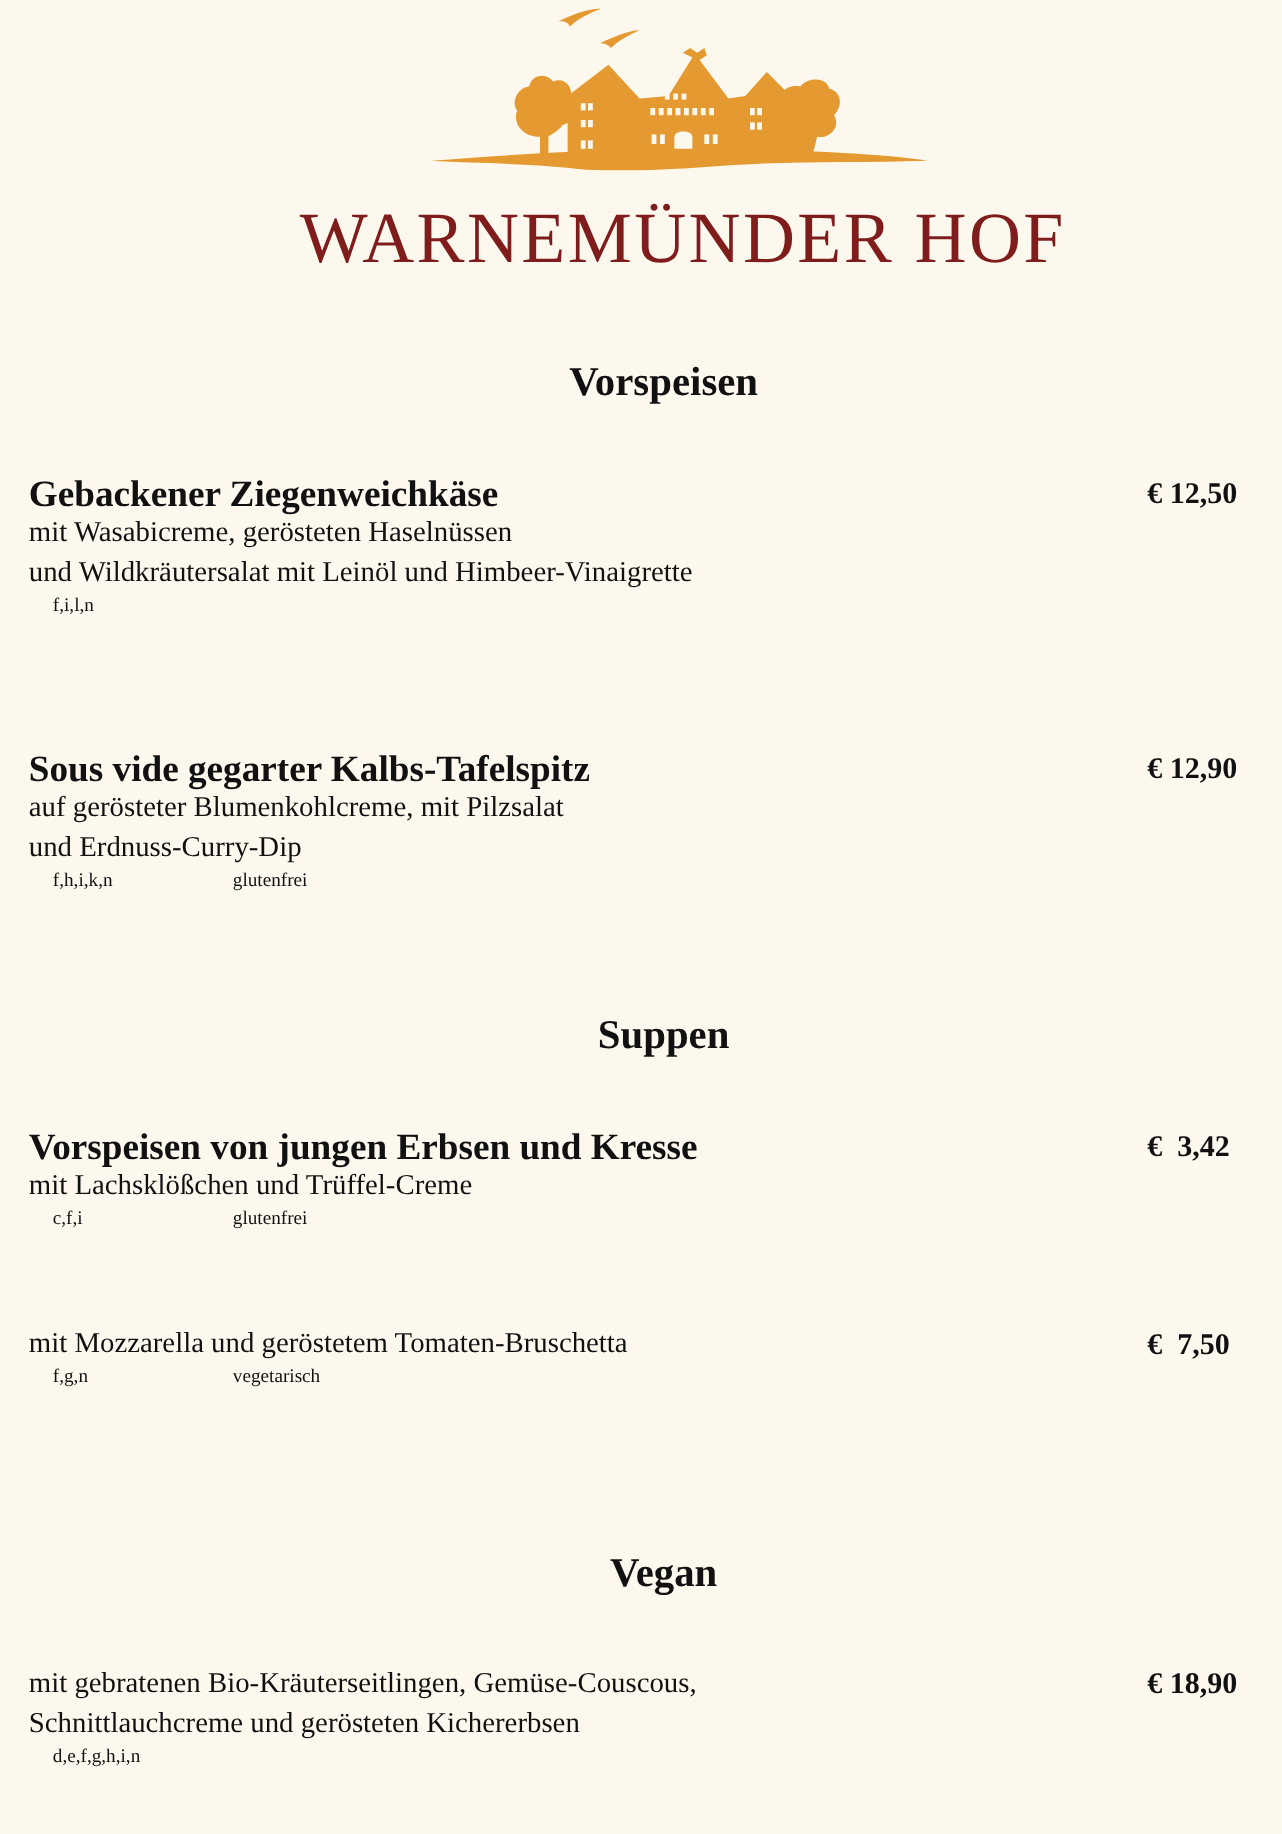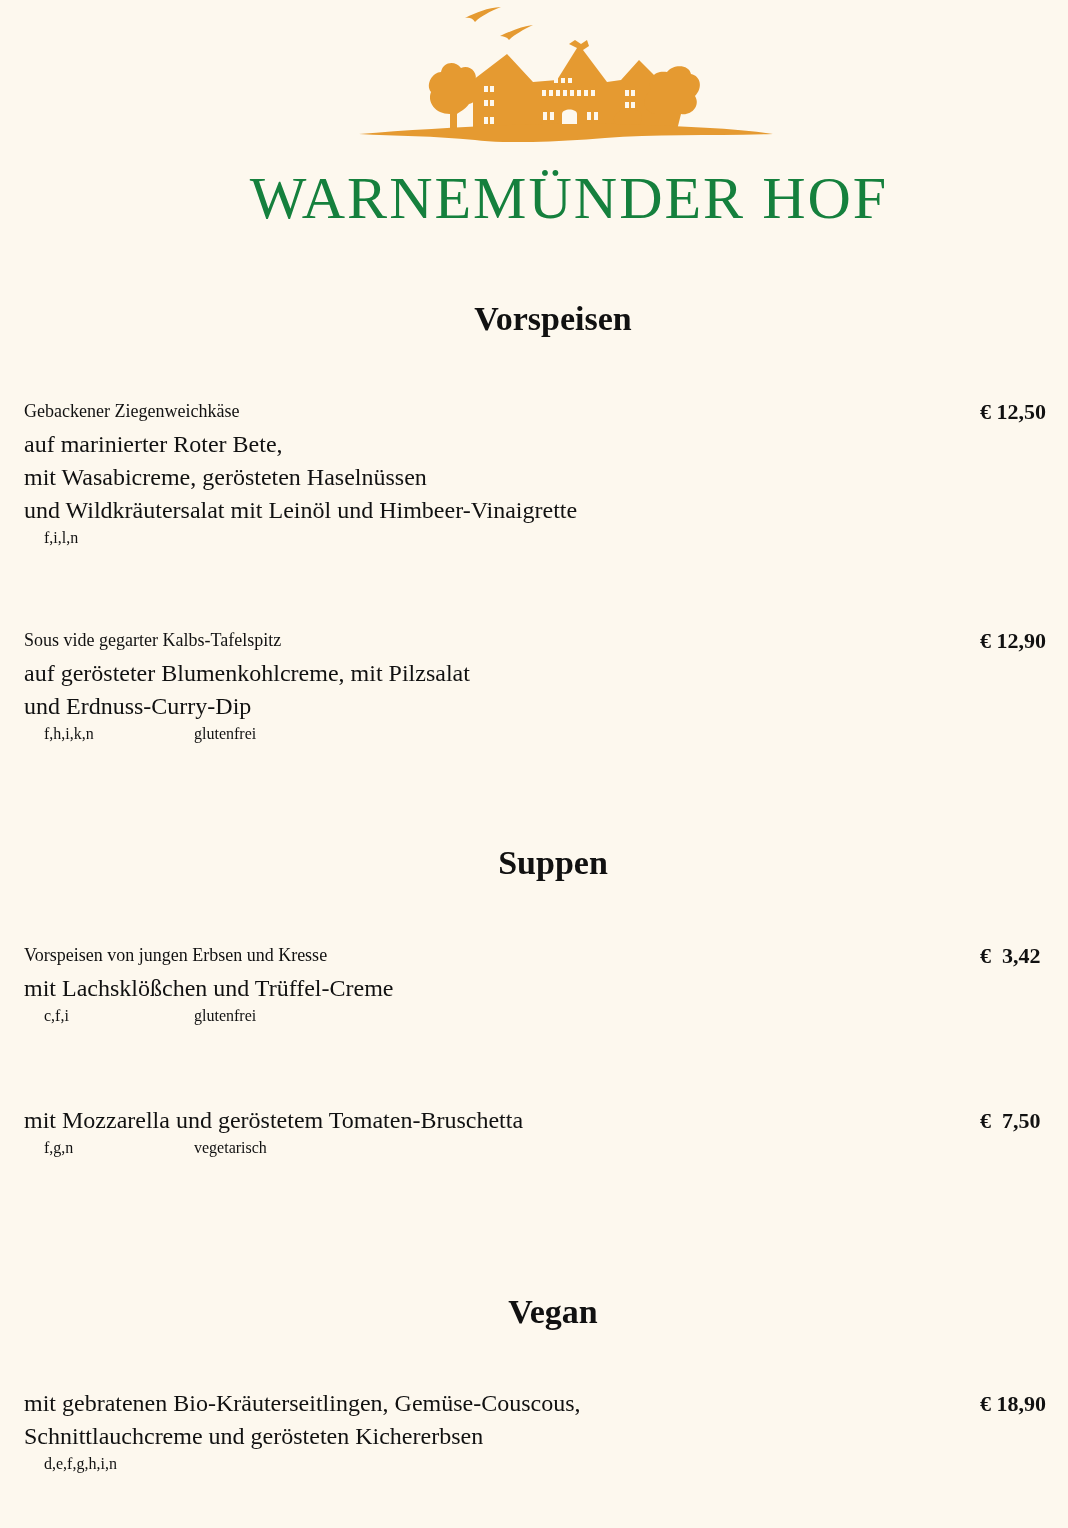--- a/index.html
+++ b/index.html
@@ -24,21 +24,21 @@
     }
     .brand {
       position: absolute;
       left: 0;
       width: 1068px;
       top: 168px;
       text-align: center;
       font-family: "Liberation Serif", serif;
       font-size: 60px;
       letter-spacing: 2px;
-      color: #15803d;
+      color: #7f1d1d;
       line-height: 1;
       padding-left: 70px;
       box-sizing: border-box;
     }
     .section-title {
       position: absolute;
       left: 0;
       width: 1068px;
       padding-left: 38px;
       box-sizing: border-box;
@@ -46,22 +46,22 @@
       font-weight: bold;
       font-size: 34px;
       line-height: 1;
     }
     .item {
       position: absolute;
       left: 24px;
       width: 1020px;
     }
     .item-name {
-      font-weight: normal;
-      font-size: 18px;
+      font-weight: bold;
+      font-size: 31px;
       line-height: 33px;
       white-space: nowrap;
     }
     .item-desc {
       font-size: 24px;
       line-height: 33px;
       white-space: nowrap;
     }
     .item-meta {
       font-size: 16px;
@@ -78,24 +78,23 @@
     .diet {
       position: absolute;
       left: 170px;
       top: 0;
     }
     .price {
       position: absolute;
       left: 932px;
       top: 0;
       font-weight: bold;
-      font-size: 22px;
+      font-size: 25px;
       line-height: 33px;
       white-space: pre;
-      margin-left: 24px;
     }
   </style>
 </head>
 <body>
 
 <svg class="logo" viewBox="0 0 420 140" xmlns="http://www.w3.org/2000/svg">
   <g fill="#e59a31">
 
     <path d="M110 16 C122 10, 132 6, 146 5 C134 10, 126 14, 120 20 C118 16, 114 15, 110 16 Z"></path>
     <path d="M145 34 C158 28, 168 24, 178 23 C168 28, 160 32, 154 38 C152 35, 148 34, 145 34 Z"></path>
@@ -140,21 +139,20 @@
       <rect x="276" y="100" width="4" height="6"></rect>
   </g>
 </svg>
 
 <div class="brand">WARNEMÜNDER HOF</div>
 
 <div class="section-title" style="top:302px;">Vorspeisen</div>
 
 <div class="item" style="top:395px;">
   <div class="item-name">Gebackener Ziegenweichkäse</div>
-  <div class="item-desc">auf marinierter Roter Bete,</div>
   <div class="item-desc">mit Wasabicreme, gerösteten Haselnüssen</div>
   <div class="item-desc">und Wildkräutersalat mit Leinöl und Himbeer-Vinaigrette</div>
   <div class="item-meta">
     <span class="allergens">f,i,l,n</span>
     <span class="diet"></span>
   </div>
   <div class="price">€ 12,50</div>
 </div>
 
 <div class="item" style="top:624px;">

